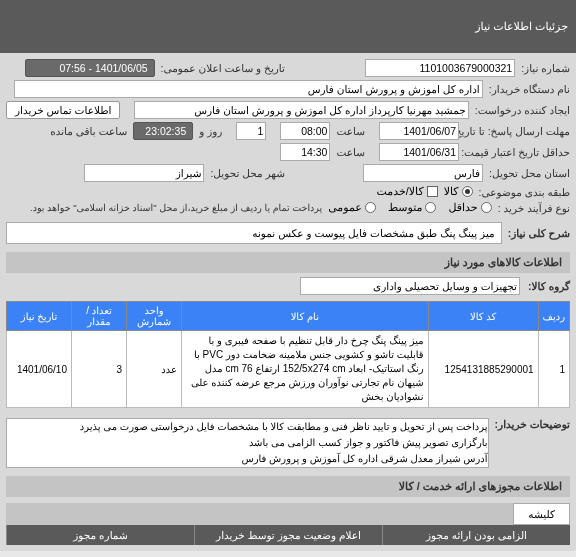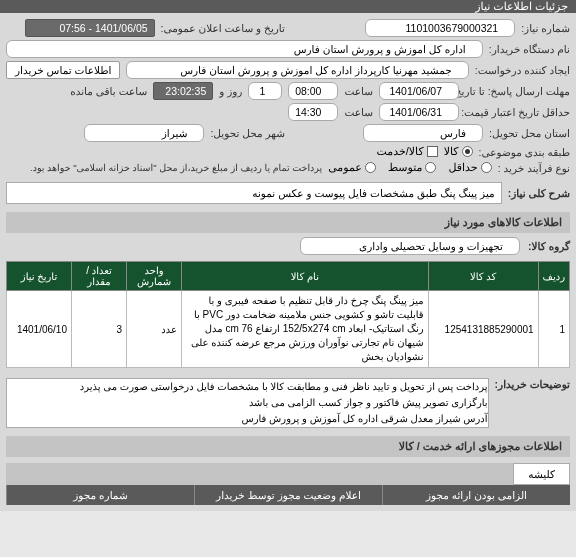--- a/index.html
+++ b/index.html
@@ -6,47 +6,48 @@
 body {
   font-family: Tahoma, Arial, sans-serif;
   font-size: 11px;
   background: #e8e8e8;
   width: 576px;
   direction: rtl;
 }
 .panel-header {
   background: #5a5a5a;
   color: #fff;
-  padding: 0 8px;
+  padding: 20px 8px;
   font-size: 11px;
 }
 .panel-body {
   background: #d9d9d9;
   padding: 6px;
 }
 .row {
   display: flex;
   align-items: center;
   margin-bottom: 3px;
   gap: 6px;
 }
 .lbl {
   font-size: 10.5px;
   color: #333;
   white-space: nowrap;
 }
 .field {
   background: #fff;
   border: 1px solid #aaa;
-  padding: 2px 16px;
-  font-size: 10.5px;
-  border-radius: 6px;
+  padding: 2px 2px;
+  font-size: 10.5px;
+  border-radius: 0;
   min-height: 18px;
   display: inline-flex;
   align-items: center;
+  margin-left: 8px;
 }
 .field-dark {
   background: #6a6a6a;
   color: #fff;
   border: 1px solid #555;
   padding: 2px 6px;
   font-size: 10.5px;
   border-radius: 2px;
   text-align: right;
 }
@@ -119,21 +120,21 @@
   font-size: 10.5px;
   width: 100%;
   min-height: 20px;
 }
 table.data-tbl {
   width: 100%;
   border-collapse: collapse;
   margin-top: 2px;
 }
 table.data-tbl th {
-  background: #14532d;
+  background: #3b82f6;
   color: #fff;
   font-size: 10px;
   padding: 3px 4px;
   border: 1px solid #888;
   font-weight: normal;
 }
 table.data-tbl td {
   background: #fff;
   font-size: 10px;
   padding: 3px 4px;

